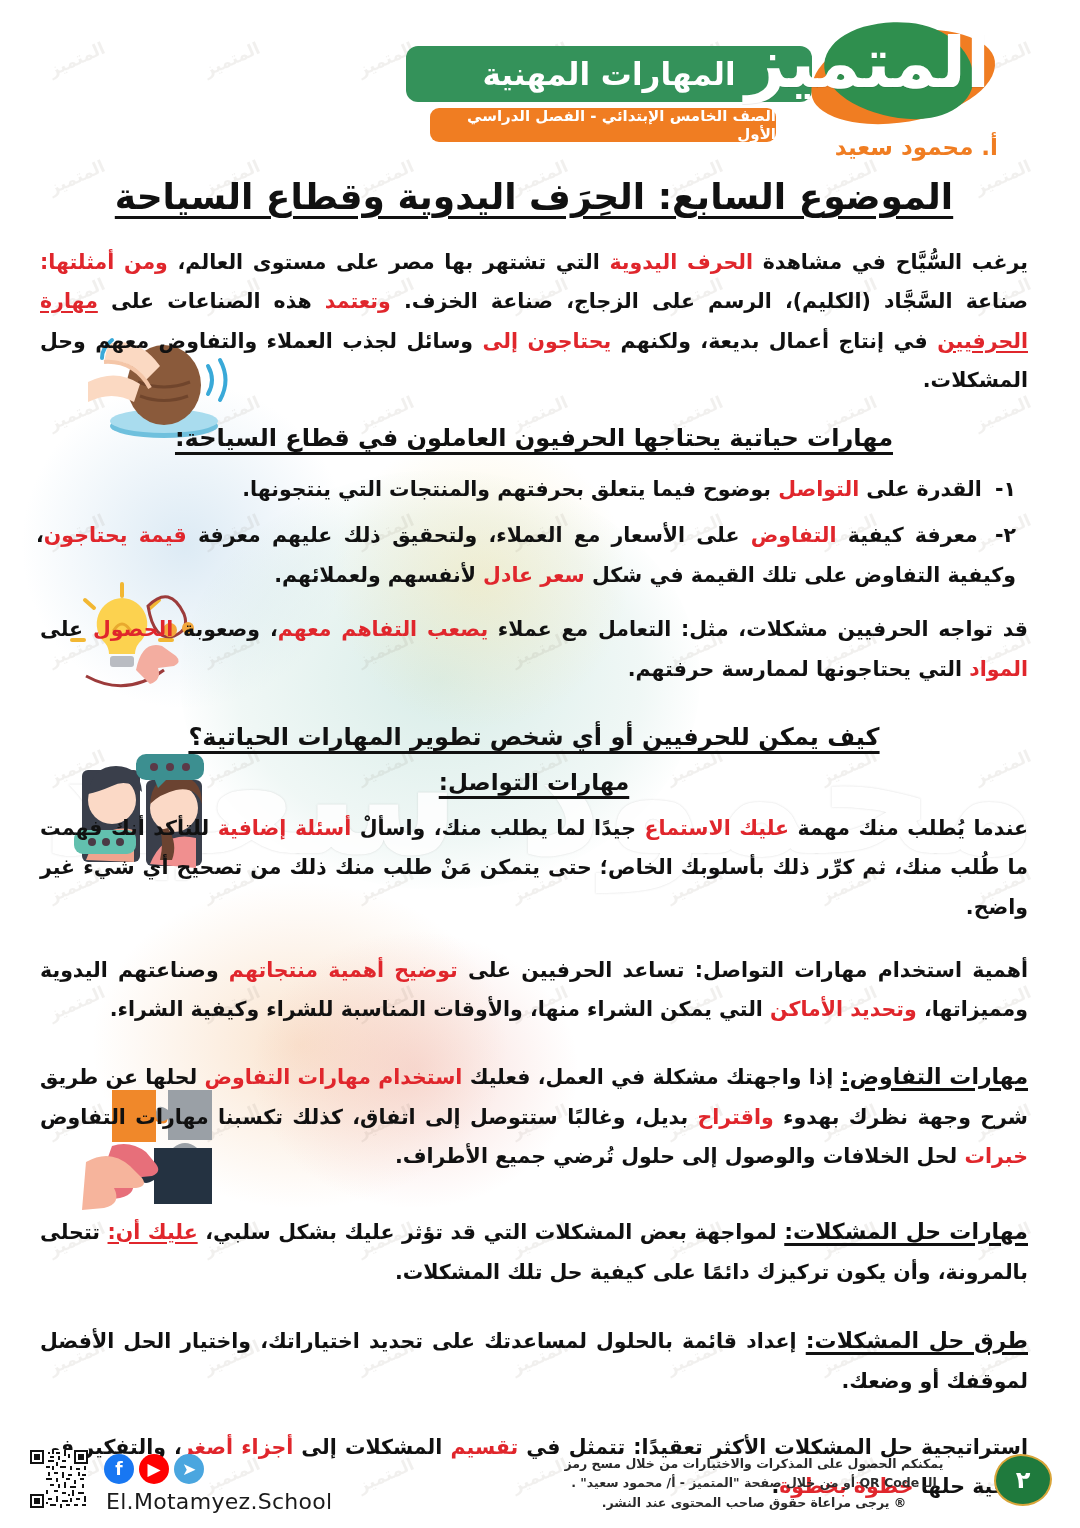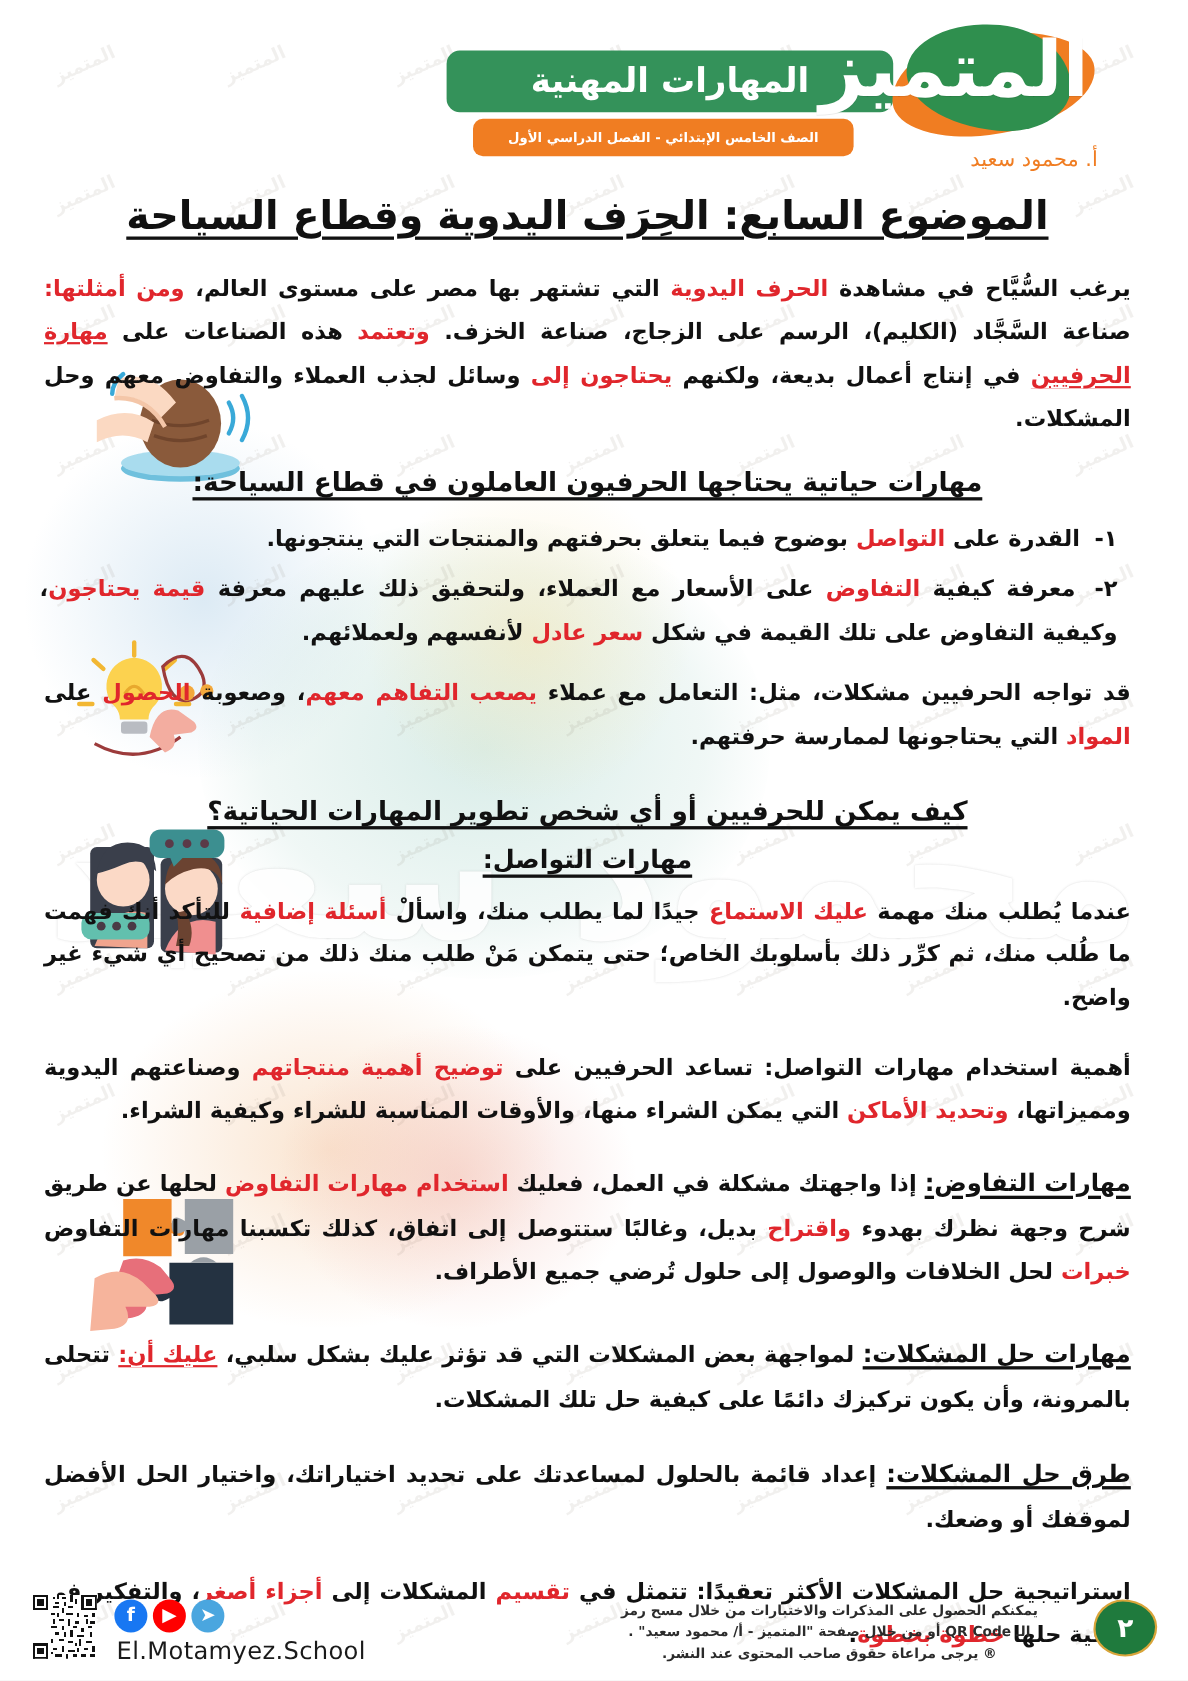--- a/index.html
+++ b/index.html
@@ -153,22 +153,22 @@
     font-weight: 700;
     color: #ffffff;
     line-height: 1;
     white-space: nowrap;
     text-shadow: 0 1px 0 rgba(0,0,0,.08);
   }
   .logo-author {
     position: absolute;
     right: 82px;
     top: 112px;
-    font-size: 19px;
-    font-weight: 400;
+    font-size: 23px;
+    font-weight: 700;
     color: #f07d22;
     white-space: nowrap;
   }
   .banner-main {
     position: absolute;
     right: 268px;
     top: 24px;
     width: 406px;
     height: 56px;
     background: #34925a;
@@ -190,21 +190,21 @@
     width: 346px;
     height: 34px;
     background: #f07d22;
     border-radius: 9px;
     display: flex;
     align-items: center;
     justify-content: center;
   }
   .banner-sub span {
     color: #ffffff;
-    font-size: 12px;
+    font-size: 15px;
     font-weight: 700;
   }
 
   
   .content {
     position: absolute;
     top: 168px;
     right: 0;
     left: 0;
     padding: 0 34px 0 22px;

